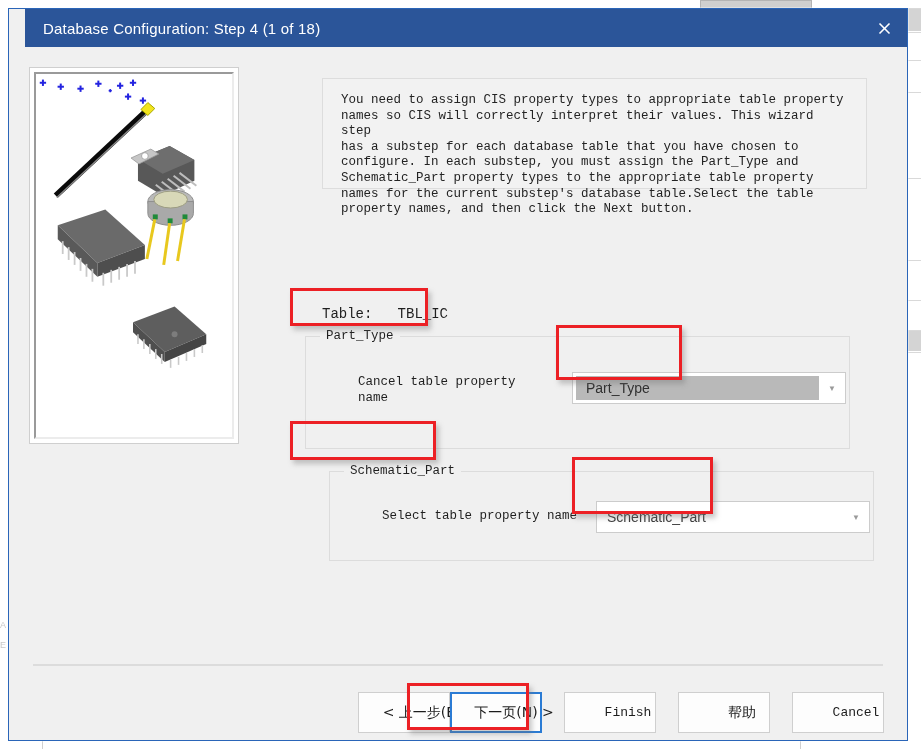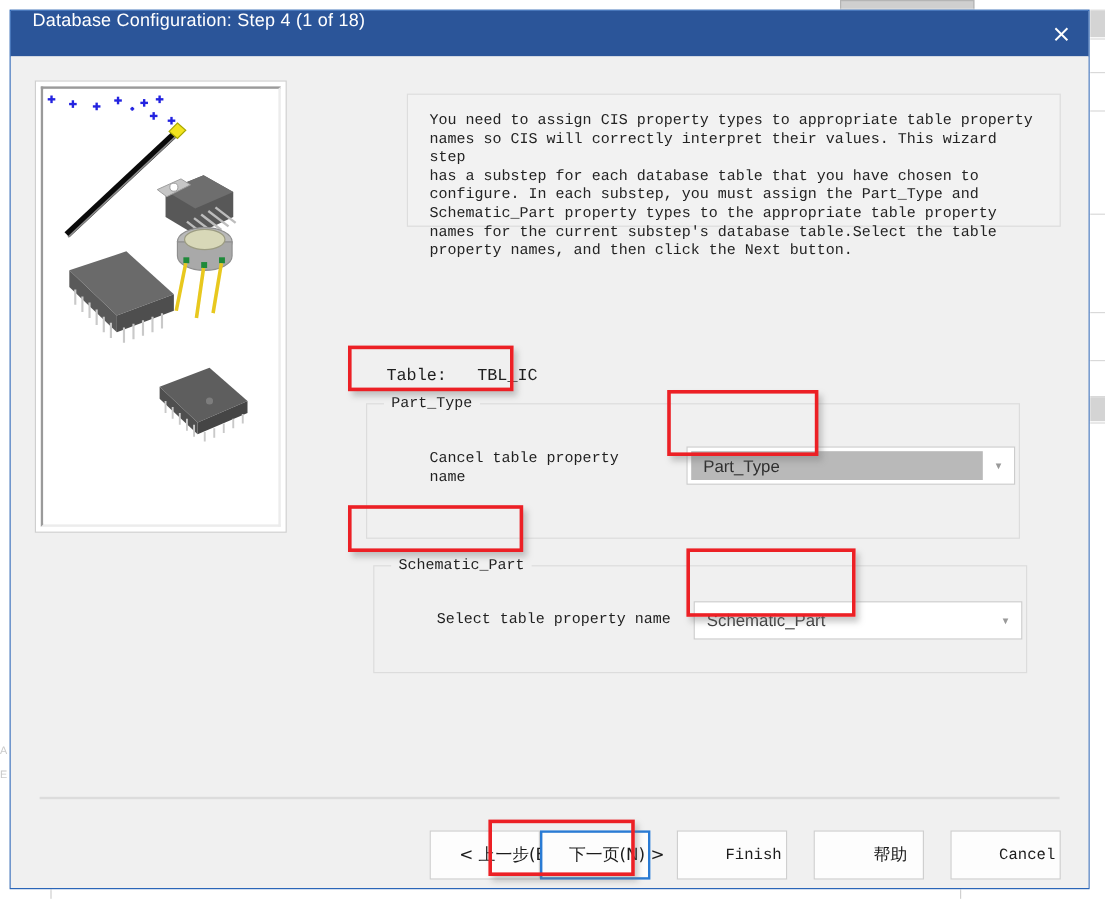--- a/index.html
+++ b/index.html
@@ -70,24 +70,25 @@
     top: 8px;
     width: 900px;
     height: 733px;
     background: #f0f0f0;
     border: 1px solid #2a65b8;
     box-sizing: border-box;
     box-shadow: 0 0 0 1px rgba(255,255,255,0.35);
   }
   #titlebar {
     position: absolute;
-    left: 0; top: 0; right: 0;
+    left: 16px; top: 0; right: 0;
     height: 38px;
     background: #2b5599;
     display: flex;
+    align-items: center;
   }
   #title-text {
     color: #ffffff;
     font-size: 15px;
     margin-left: 18px;
     letter-spacing: 0.2px;
     font-family: "Liberation Sans", sans-serif;
   }
   #close-btn {
     position: absolute;
@@ -132,21 +133,21 @@
     border-right-color: #ececec;
     border-bottom-color: #ececec;
     box-sizing: border-box;
     overflow: hidden;
   }
   #illus-svg { display:block; width: 100%; height: 100%; }
 
   
   #instructions {
     position: absolute;
-    left: 330px;
+    left: 313px;
     top: 31px;
     width: 545px;
     height: 111px;
     background: #f2f2f2;
     border: 1px solid #dddddd;
     box-sizing: border-box;
     padding: 14px 16px 10px 18px;
   }
   #instructions p {
     margin: 0;
@@ -459,21 +460,21 @@
     <div class="groupbox" style="left:296px; top:289px; width:545px; height:113px;">
       <span class="group-legend">Part_Type</span>
       <span class="group-field-label" style="left:52px; top:37px;">Cancel table property
 name</span>
       <div class="combo selected" style="left:266px; top:35px; width:274px;">
         <span class="combo-value">Part_Type</span>
         <span class="combo-arrow">▼</span>
       </div>
     </div>
 
-    <div class="groupbox" style="left:302px; top:424px; width:545px; height:90px;">
+    <div class="groupbox" style="left:320px; top:424px; width:545px; height:90px;">
       <span class="group-legend">Schematic_Part</span>
       <span class="group-field-label" style="left:52px; top:36px;">Select table property name</span>
       <div class="combo" style="left:266px; top:29px; width:274px;">
         <span class="combo-value">Schematic_Part</span>
         <span class="combo-arrow">▼</span>
       </div>
     </div>
 
     <div id="footer-sep"></div>
 

